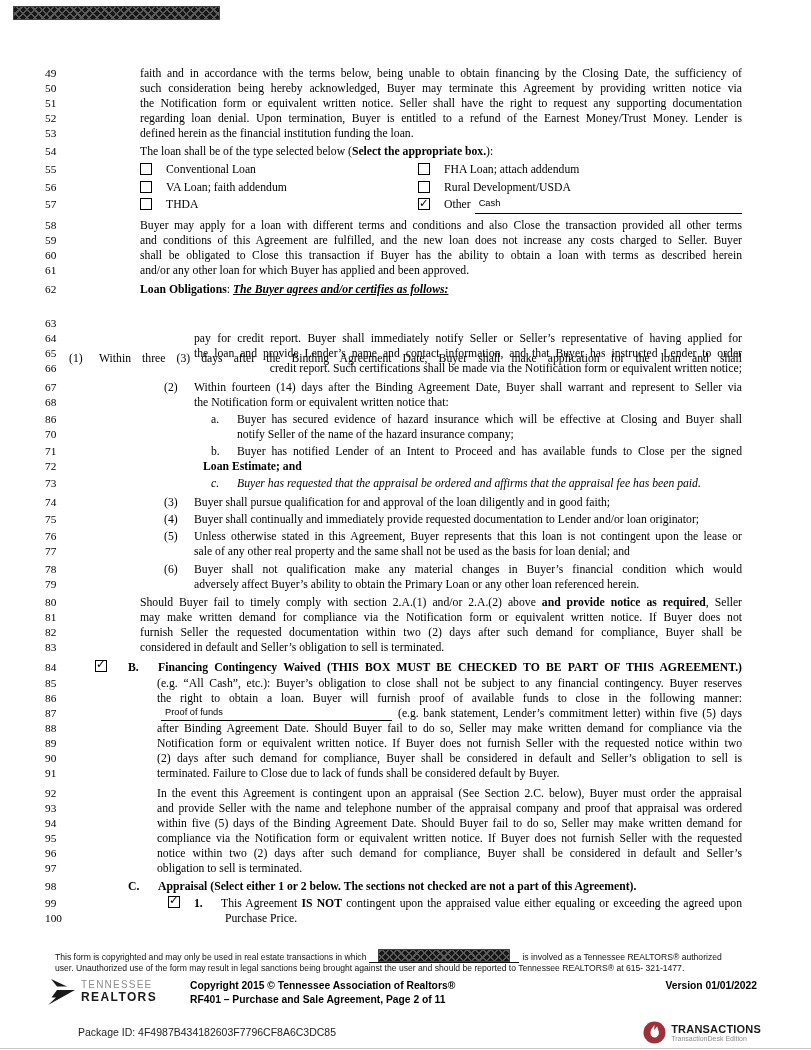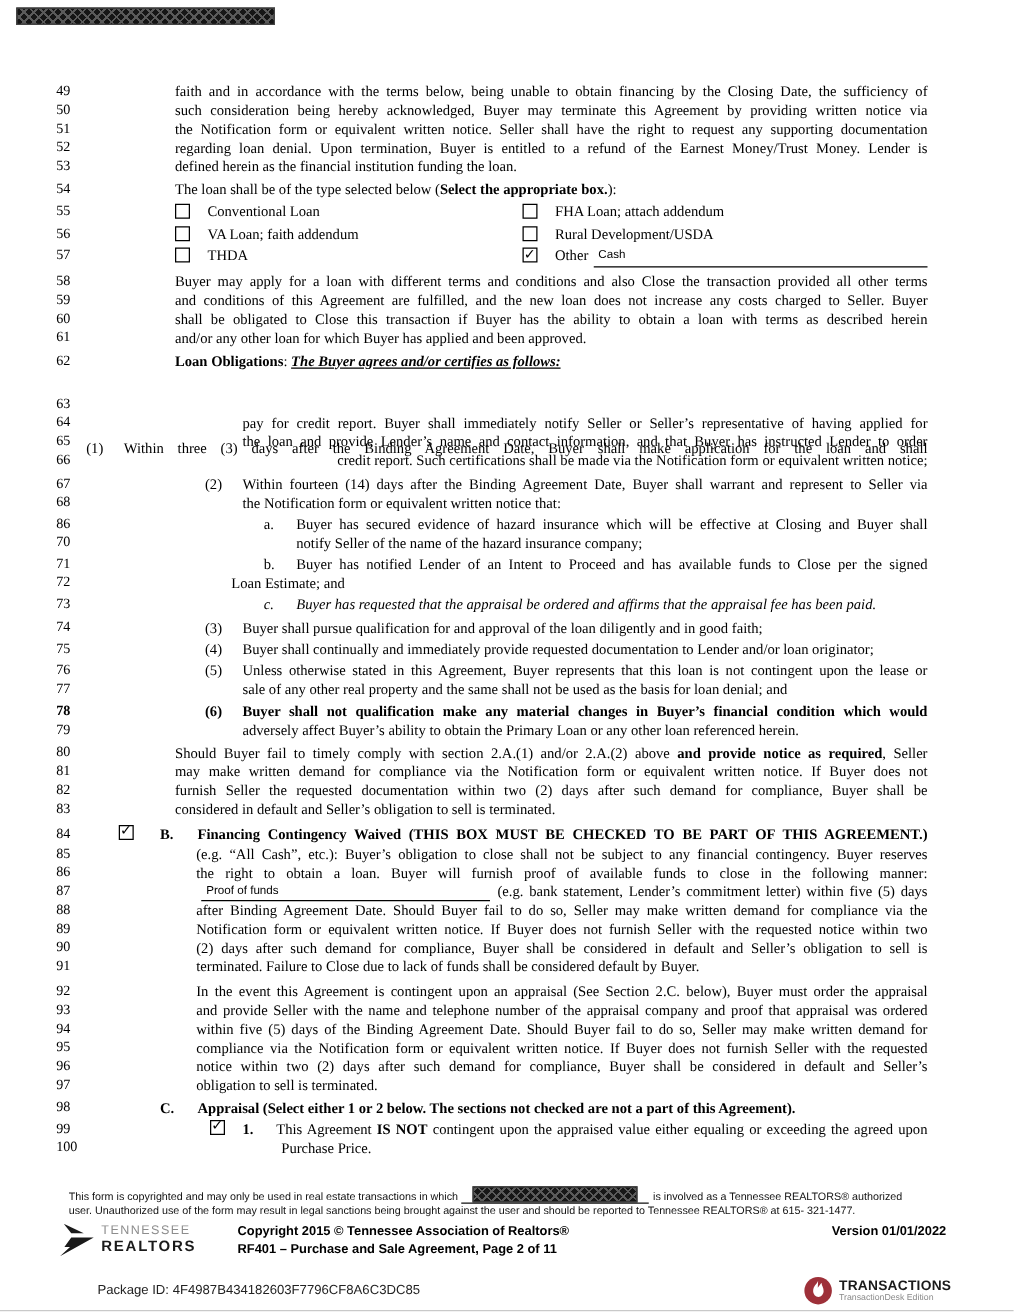--- a/index.html
+++ b/index.html
@@ -170,21 +170,21 @@
     <div class="line">
       <span class="lnum">70</span>
       <div class="lcontent" style="margin-left: 97px;"><span class="t">notify Seller of the name of the hazard insurance company;</span></div>
     </div>
     <div class="line" style="margin-top: 2px;">
       <span class="lnum">71</span>
       <div class="lcontent just" style="margin-left: 71px;"><span class="t marker" style="width: 26px; display: inline-block;">b.</span><span class="t">Buyer has notified Lender of an Intent to Proceed and has available funds to Close per the signed</span></div>
     </div>
     <div class="line">
       <span class="lnum">72</span>
-      <div class="lcontent" style="margin-left: 45px;"><span class="t">Loan Estimate; and</span></div>
+      <div class="lcontent" style="margin-left: 63px; font-weight: bold;"><span class="t">Loan Estimate; and</span></div>
     </div>
     <div class="line" style="margin-top: 2px;">
       <span class="lnum">73</span>
       <div class="lcontent" style="margin-left: 71px; font-style: italic;"><span class="t marker" style="width: 26px; display: inline-block;">c.</span><span class="t">Buyer has requested that the appraisal be ordered and affirms that the appraisal fee has been paid.</span></div>
     </div>
     <div class="line" style="margin-top: 4px;">
       <span class="lnum">74</span>
       <div class="lcontent" style="margin-left: 24px;"><span class="t marker" style="width: 30px; display: inline-block;">(3)</span><span class="t">Buyer shall pursue qualification for and approval of the loan diligently and in good faith;</span></div>
     </div>
     <div class="line" style="margin-top: 2px;">
@@ -192,21 +192,21 @@
       <div class="lcontent" style="margin-left: 24px;"><span class="t marker" style="width: 30px; display: inline-block;">(4)</span><span class="t">Buyer shall continually and immediately provide requested documentation to Lender and/or loan originator;</span></div>
     </div>
     <div class="line" style="margin-top: 2px;">
       <span class="lnum">76</span>
       <div class="lcontent just" style="margin-left: 24px;"><span class="t marker" style="width: 30px; display: inline-block;">(5)</span><span class="t">Unless otherwise stated in this Agreement, Buyer represents that this loan is not contingent upon the lease or</span></div>
     </div>
     <div class="line">
       <span class="lnum">77</span>
       <div class="lcontent" style="margin-left: 54px;"><span class="t">sale of any other real property and the same shall not be used as the basis for loan denial; and</span></div>
     </div>
-    <div class="line" style="margin-top: 3px; font-weight: bold;">
+    <div class="line" style="margin-top: 3px;">
       <span class="lnum">78</span>
       <div class="lcontent just" style="margin-left: 24px;"><span class="t marker" style="width: 30px; display: inline-block;">(6)</span><span class="t">Buyer shall not qualification make any material changes in Buyer’s financial condition which would</span></div>
     </div>
     <div class="line">
       <span class="lnum">79</span>
       <div class="lcontent" style="margin-left: 54px;"><span class="t">adversely affect Buyer’s ability to obtain the Primary Loan or any other loan referenced herein.</span></div>
     </div>
     <div class="line" style="margin-top: 3px;">
       <span class="lnum">80</span>
       <div class="lcontent just"><span class="t">Should Buyer fail to timely comply with section 2.A.(1) and/or 2.A.(2) above </span><span class="t b">and provide notice as required</span><span class="t">, Seller</span></div>

